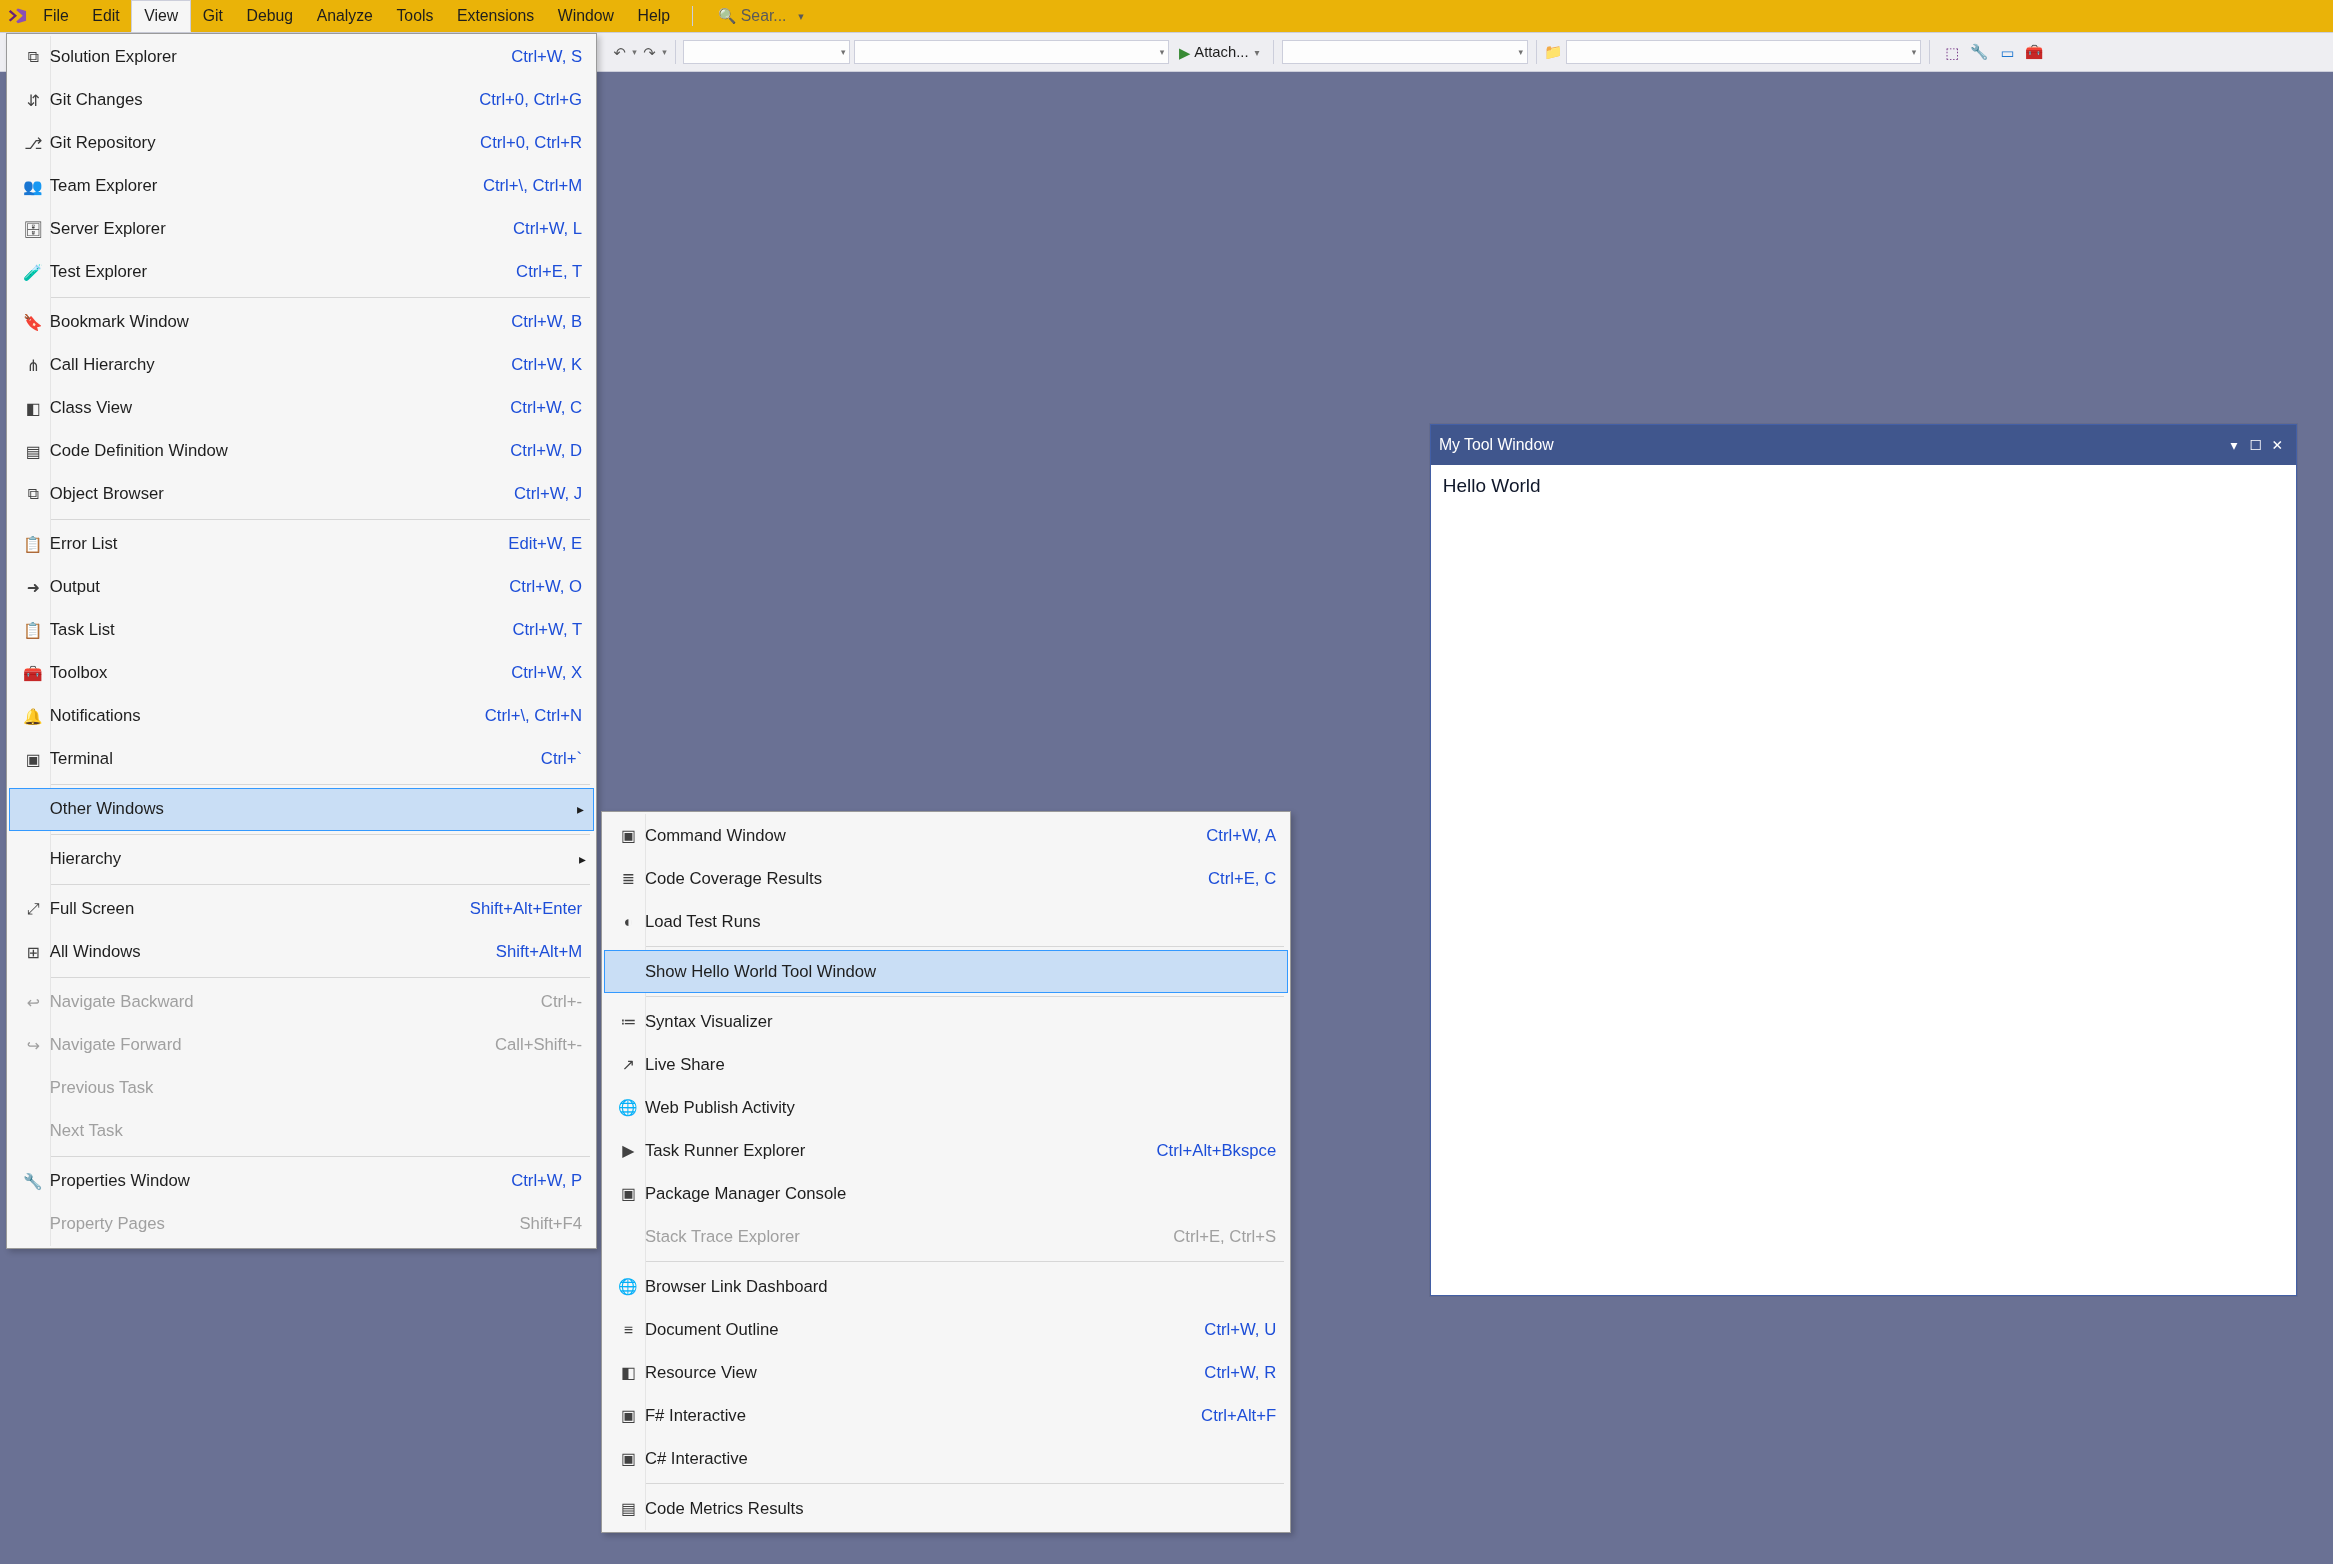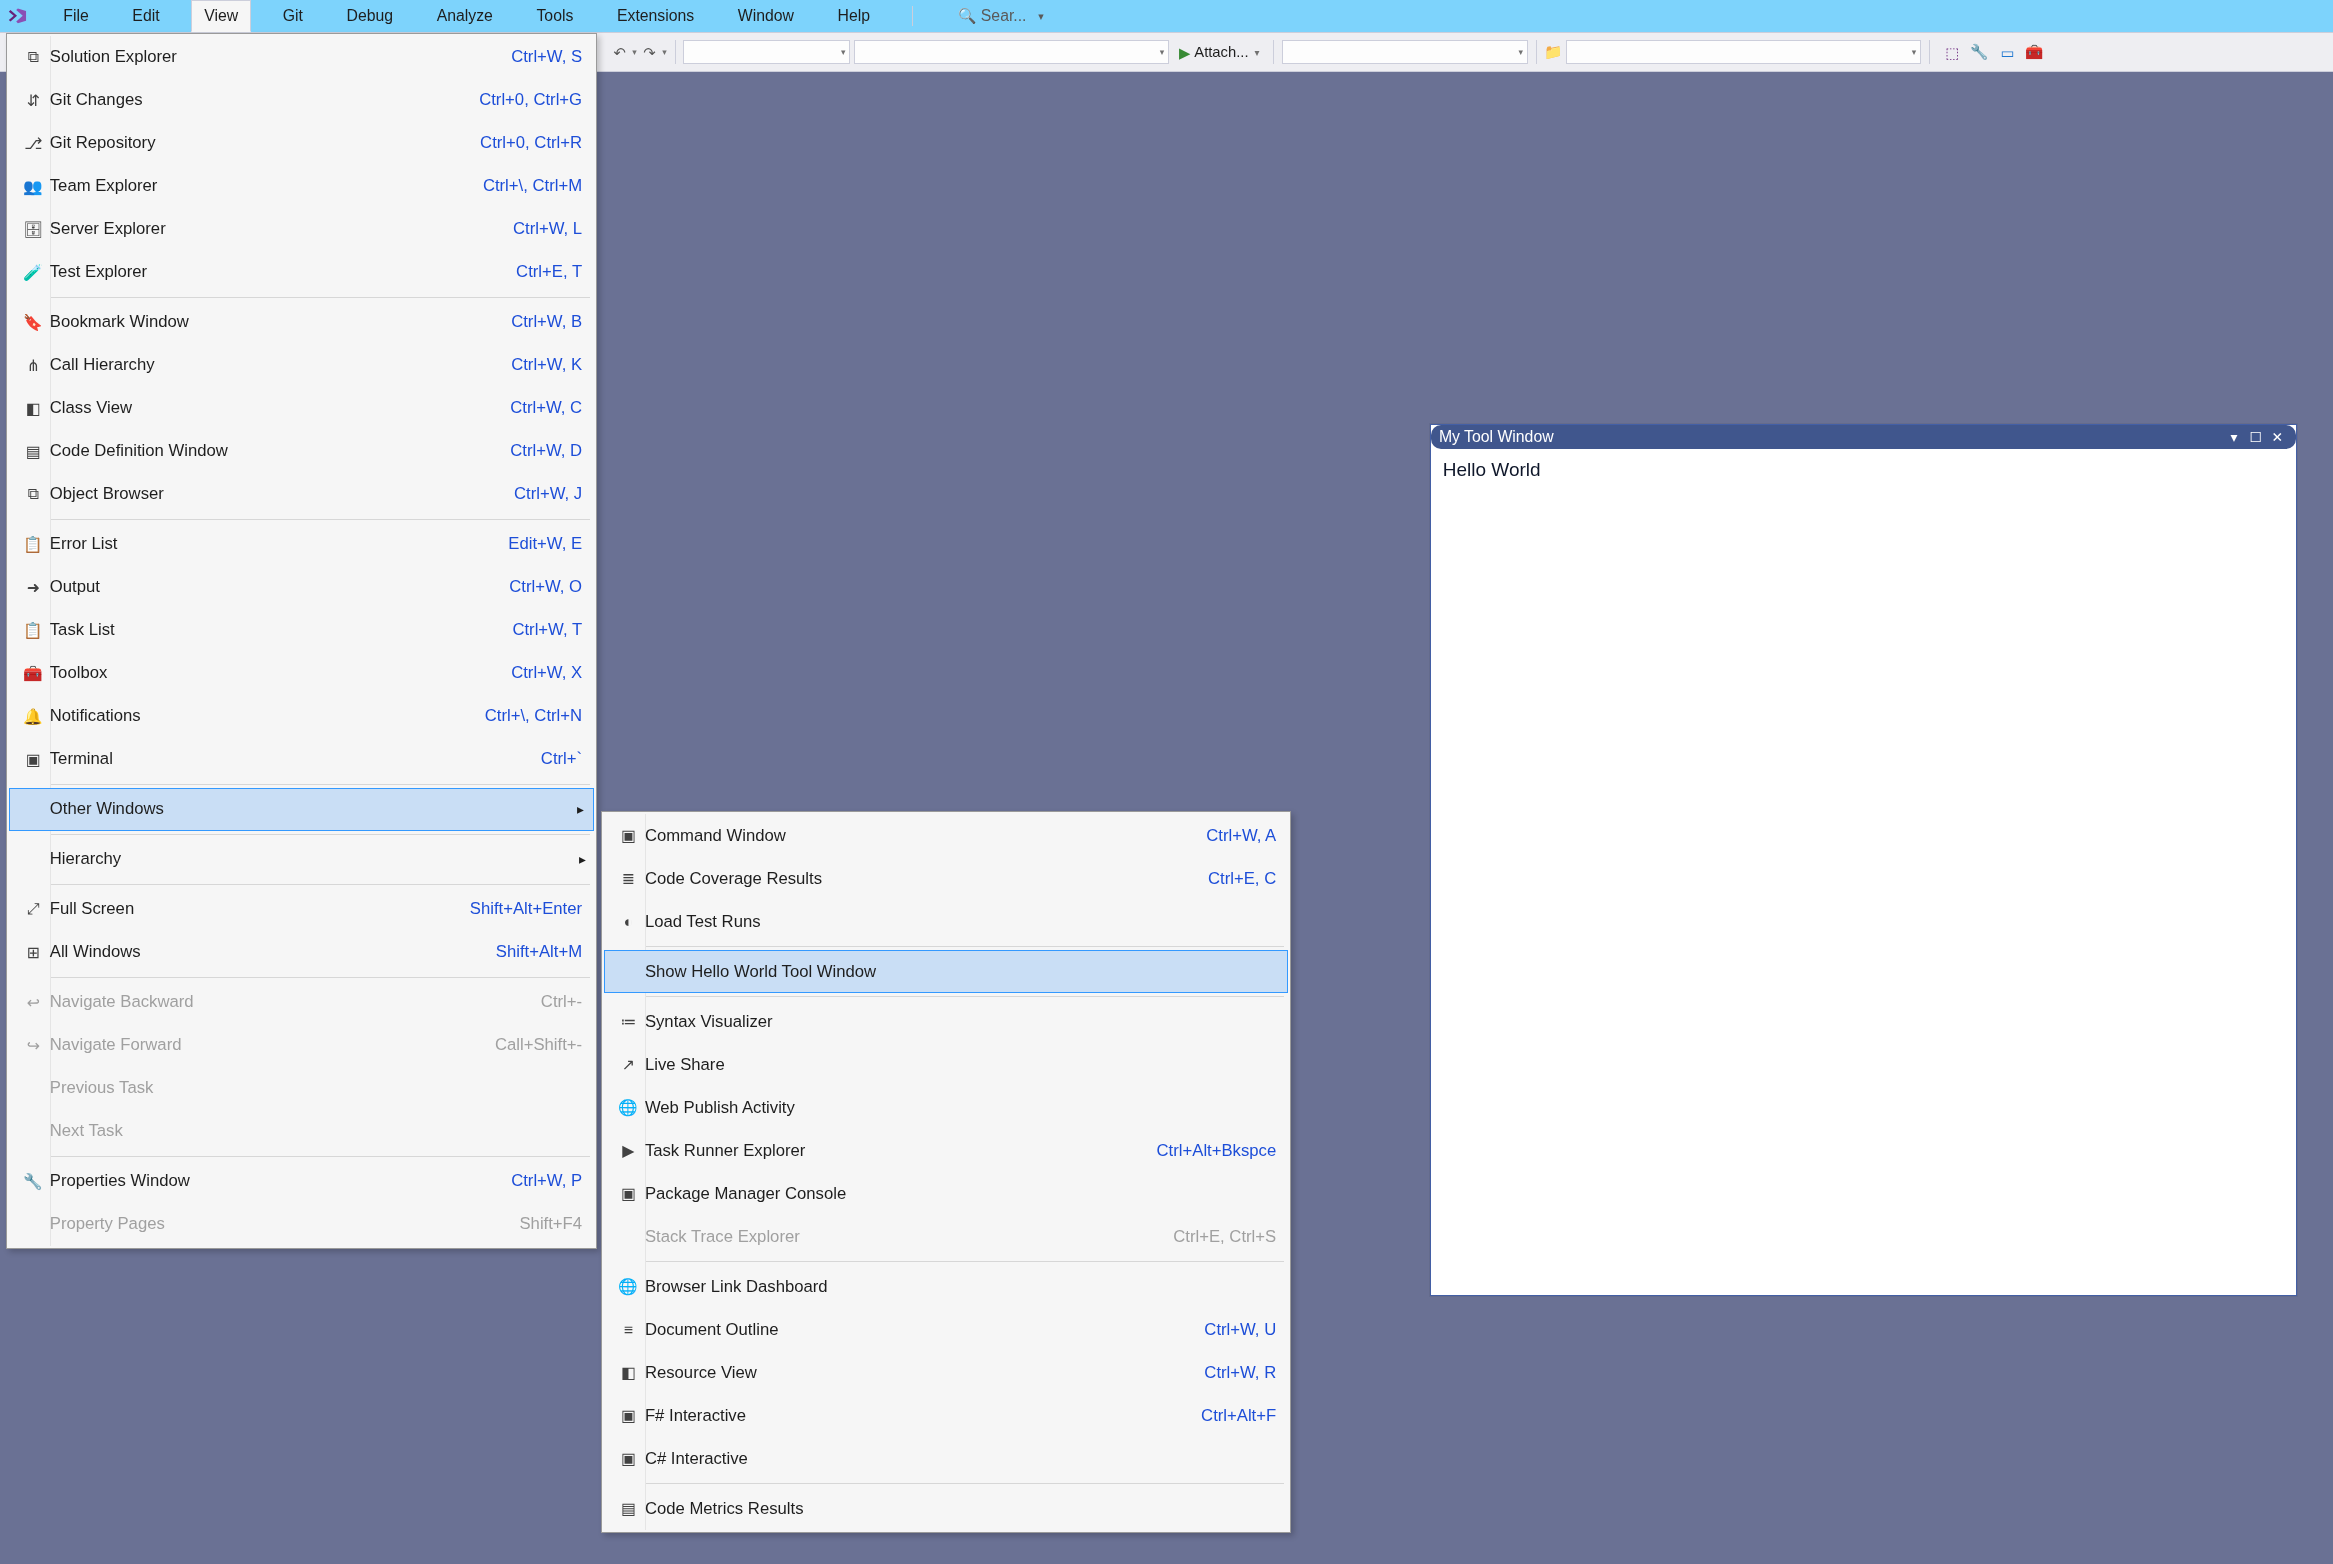--- a/index.html
+++ b/index.html
@@ -8,26 +8,25 @@
     font-size: 15.8px;
     background: #6a7194;
     width: 2334px;
     height: 1564px;
     overflow: hidden;
     position: relative;
   }
   
   .menubar {
     height: 33px;
-    background: #7dd3fc;
+    background: #eab308;
     display: flex;
     align-items: stretch;
     padding: 0 3.9px;
     border-bottom: 1px solid #cccedb;
-    gap: 20px;
   }
   .vs-logo {
     width: 27.6px;
     display: flex;
     align-items: center;
     justify-content: center;
     color: #6b3fa0;
     font-weight: bold;
   }
   .menubar .menuitem {
@@ -196,28 +195,27 @@
     position: absolute;
     top: 424px;
     left: 1430px;
     width: 867px;
     height: 872px;
     background: #ffffff;
     border: 1px solid #435fa5;
     box-shadow: 0 0 0 1px rgba(0,0,0,.05);
   }
   .tool-window .titlebar {
-    height: 24px;
+    height: 40px;
     background: #40568d;
     color: #ffffff;
     display: flex;
     align-items: center;
     padding: 0 7.9px;
     font-size: 15.8px;
-    border-radius: 10px;
   }
   .tool-window .titlebar .ttl { flex: 1; }
   .tool-window .titlebar .tw-btn {
     width: 21.7px;
     text-align: center;
     font-size: 13.8px;
   }
   .tool-window .body {
     padding: 9.9px 11.8px;
     color: #0f172a;

